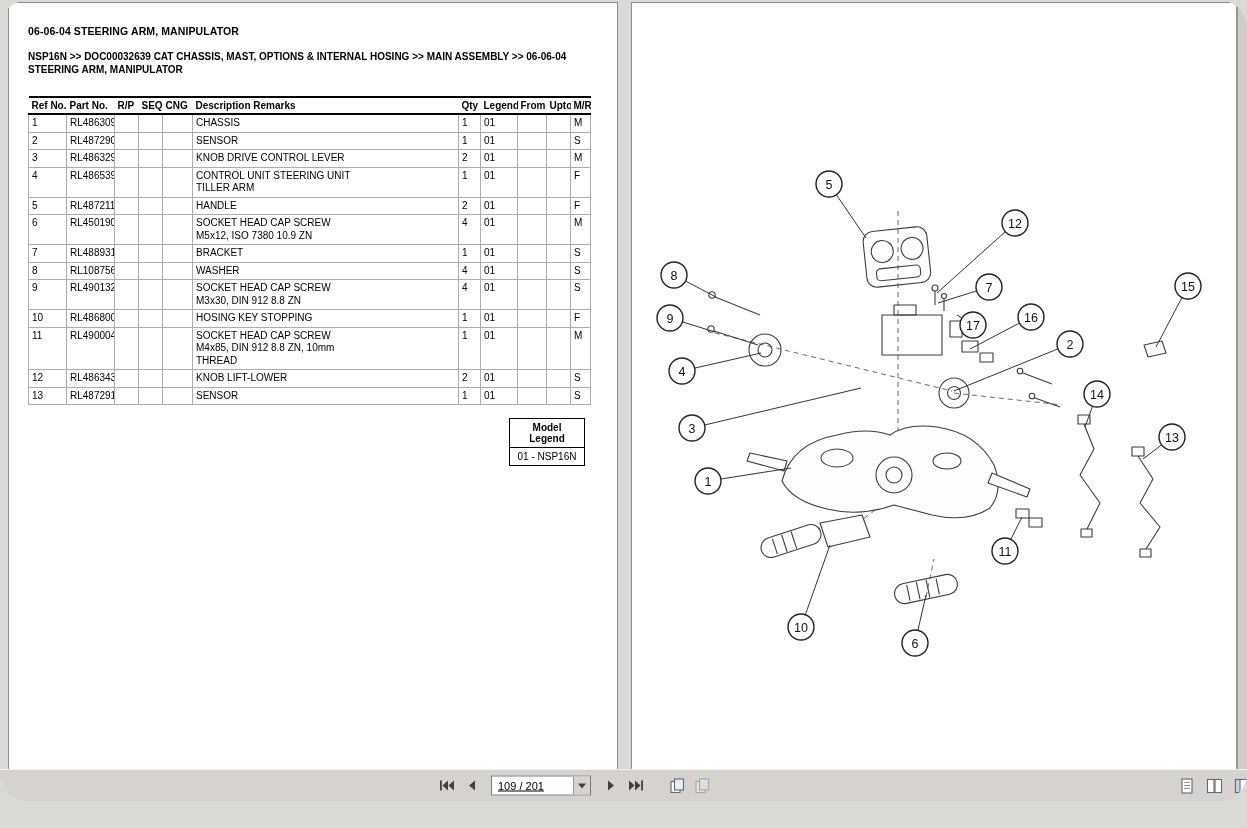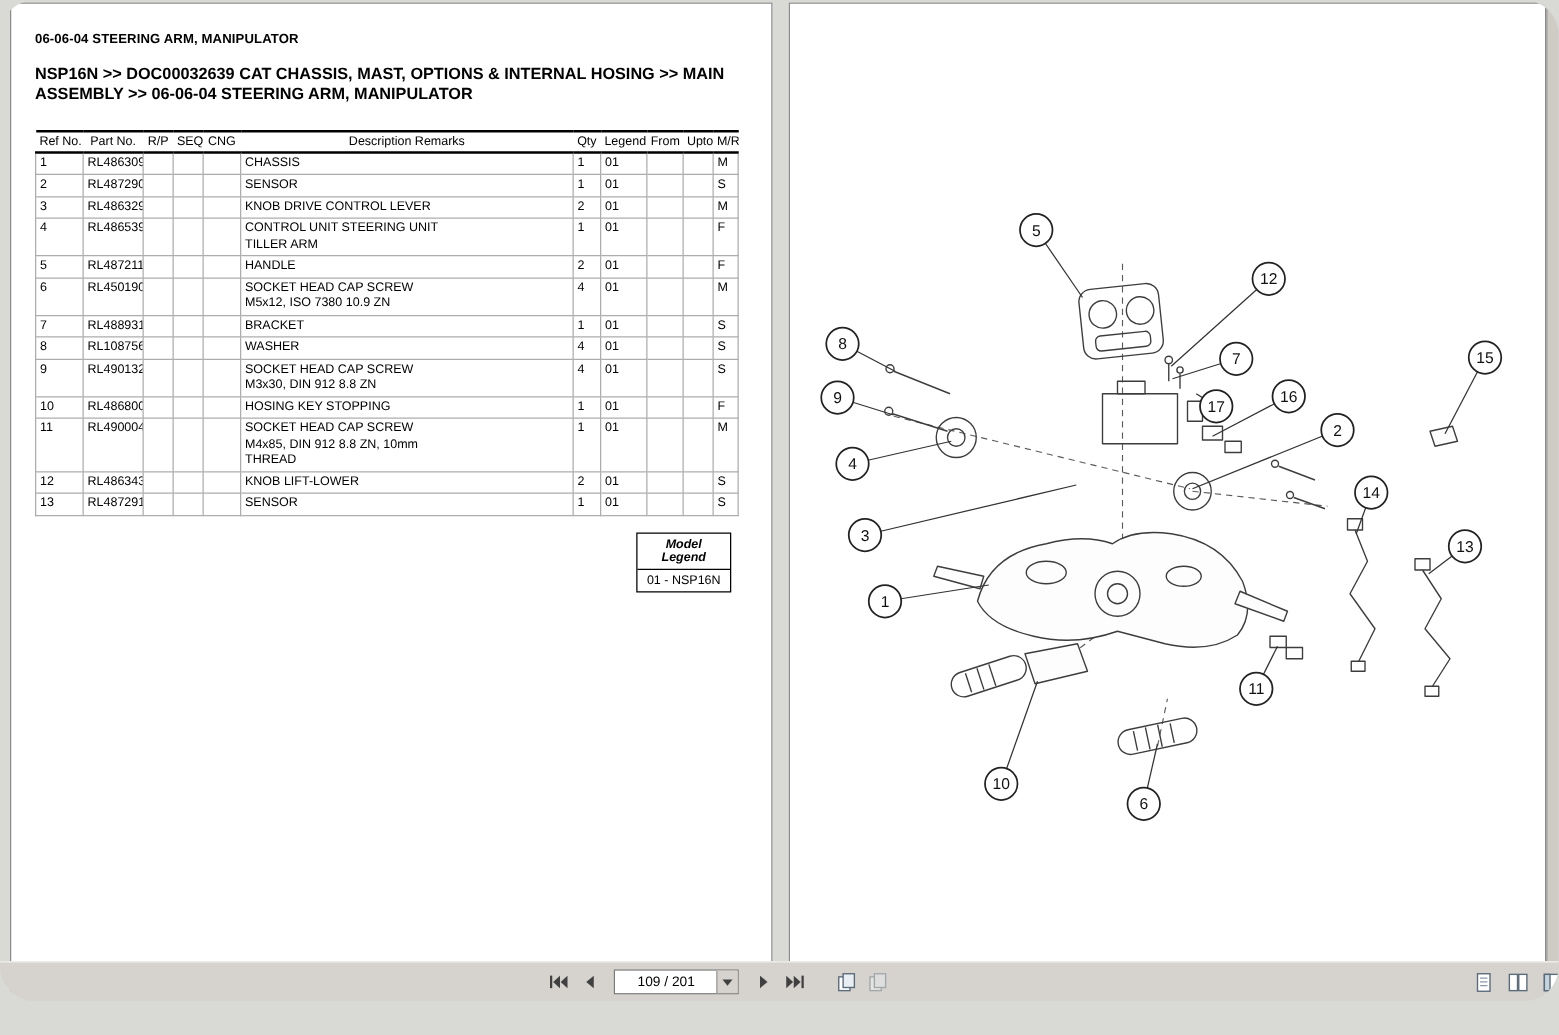--- a/index.html
+++ b/index.html
@@ -11,36 +11,36 @@
   .viewer { position:relative; height:796px; background:#d9d9d6; padding:2px 0 0 8px;
     display:flex; gap:13px; }
   .page { background:#fff; border:1px solid #8c8c8c; height:792px; position:relative; overflow:hidden; }
   .page.left  { width:610px; }
   .page.right { width:606px; }
   .right-strip { position:absolute; right:0; top:0; height:796px; width:10px;
     background:#cfccc6; border-left:1px solid #9a9a9a; }
 
   .page-inner { padding:22px 20px 0 19px; display:flex; flex-direction:column; }
   .pg-title { font-size:10.5px; font-weight:bold; color:#000; letter-spacing:.1px; }
-  .pg-crumb { font-size:13px; font-weight:bold; color:#000; margin-top:14px;
+  .pg-crumb { font-size:10px; font-weight:bold; color:#000; margin-top:14px;
     max-width:565px; line-height:1.25; }
 
   
   table.parts { border-collapse:collapse; table-layout:fixed; width:562px; margin-top:20px;
     font-size:10px; }
-  table.parts th { font-weight:normal; text-align:center; padding:2px 3px;
+  table.parts th { font-weight:bold; text-align:left; padding:2px 3px;
     border-top:2px solid #000; border-bottom:2px solid #000; white-space:nowrap; overflow:hidden; }
   table.parts td { border:1px solid #adadad; padding:2px 3px; vertical-align:top;
     line-height:1.25; overflow:hidden; }
   table.parts td.desc { white-space:pre-line; }
 
   
   .legend { margin-top:13px; margin-left:auto; margin-right:12px; width:76px;
     border:1px solid #000; background:#fff; font-size:10px; text-align:center; }
-  .legend-title { font-weight:bold; padding:3px 4px; border-bottom:1px solid #000;font-style:italic; }
+  .legend-title { font-weight:bold; padding:3px 4px; border-bottom:1px solid #000; }
   .legend-entry { padding:3px 4px; }
 
   
   .diagram { position:absolute; left:0; top:0; width:604px; height:790px; }
   .diagram svg { width:100%; height:100%; }
   .part   { fill:none; stroke:#3d3d3d; stroke-width:1.1; stroke-linejoin:round; }
   .partf  { fill:#fdfdfd; stroke:#3d3d3d; stroke-width:1.1; stroke-linejoin:round; }
   .dash   { fill:none; stroke:#5a5a5a; stroke-width:0.9; stroke-dasharray:5 4; }
   .leader { stroke:#333; stroke-width:1; }
   .balloon{ fill:#fff; stroke:#222; stroke-width:1.4; }
@@ -49,21 +49,21 @@
   
   .toolbar { position:absolute; left:0; right:0; bottom:0; height:32px;
     background:#d6d3ce; border-top:1px solid #f2f1ee; }
   .toolbar-nav { position:absolute; left:436px; top:50%; transform:translateY(-50%);
     display:flex; align-items:center; gap:4px; }
   .tb-btn { width:21px; height:21px; display:flex; align-items:center; justify-content:center;
     cursor:default; }
   .tb-btn svg { display:block; }
   .combo { width:100px; height:20px; background:#fff; border:1px solid #7a7a7a;
     display:flex; align-items:center; margin:0 5px; }
-  .combo-text { flex:1; font-size:11px; padding-left:18px; color:#000; }
+  .combo-text { flex:1; font-size:11px; padding-left:6px; color:#000;text-decoration:underline; }
   .combo-arrow { width:17px; height:18px; background:#d6d3ce; border-left:1px solid #9a9a9a;
     display:flex; align-items:center; justify-content:center; }
   .combo-arrow::after { content:""; width:0; height:0; border-left:4px solid transparent;
     border-right:4px solid transparent; border-top:5px solid #404040; }
   .tb-gap { width:12px; }
   .disabled { opacity:.42; }
   .toolbar-views { position:absolute; right:-6px; top:50%; transform:translateY(-50%);
     display:flex; align-items:center; gap:7px; }
 </style>
 </head>

